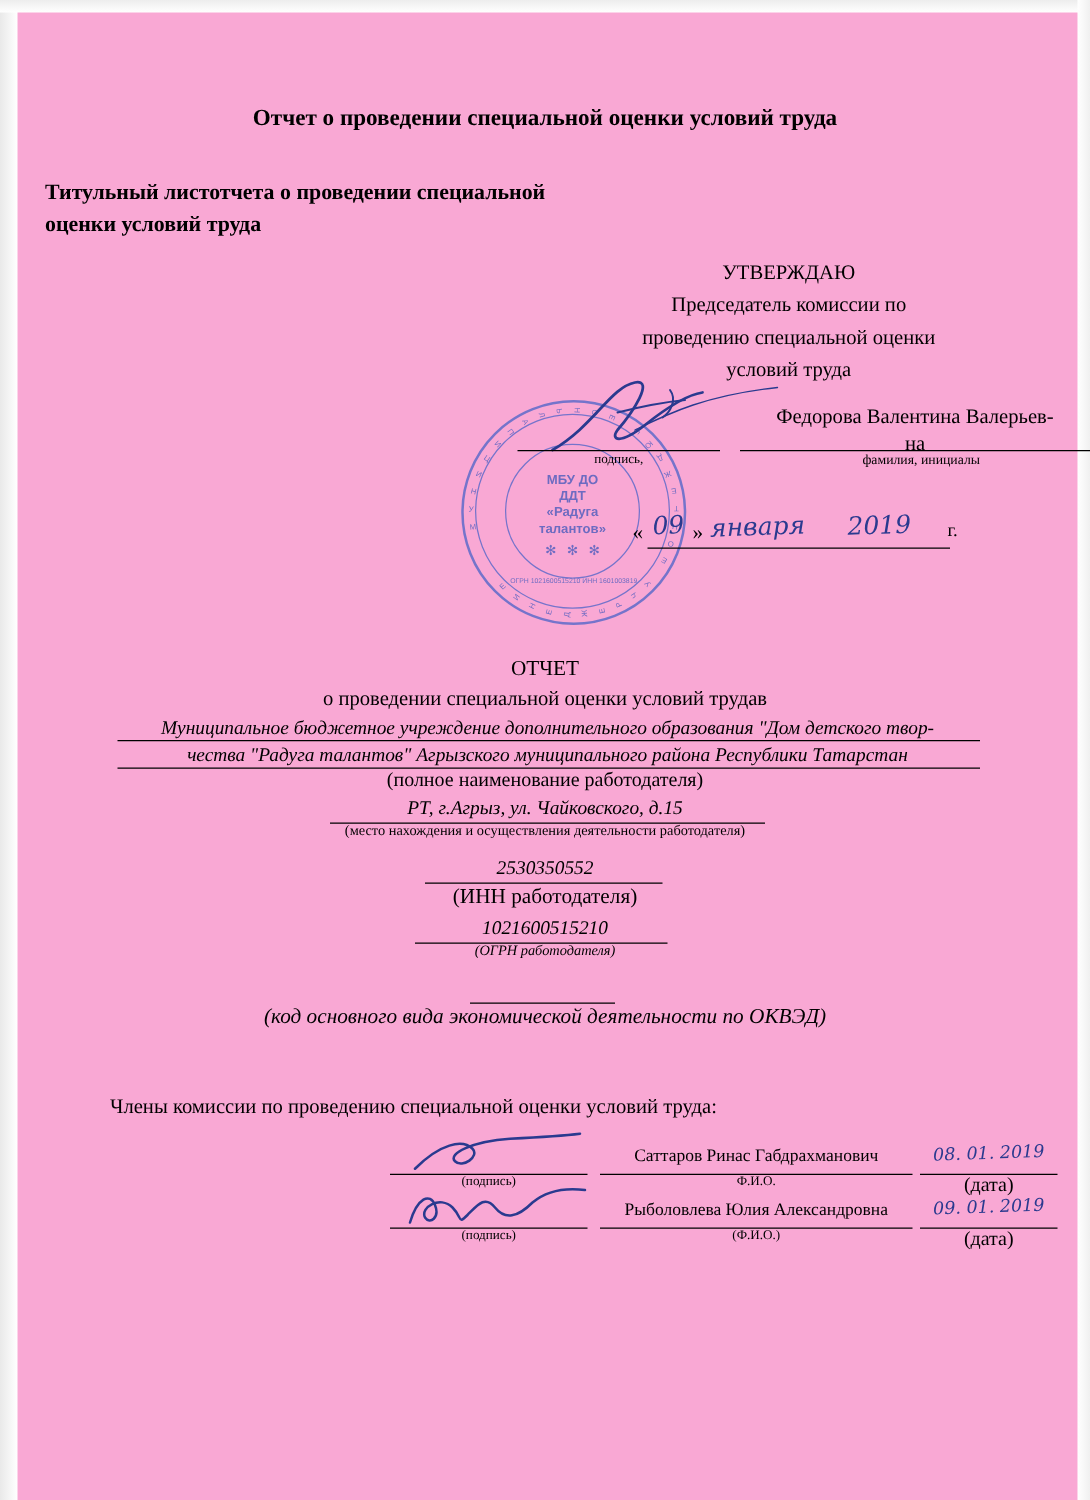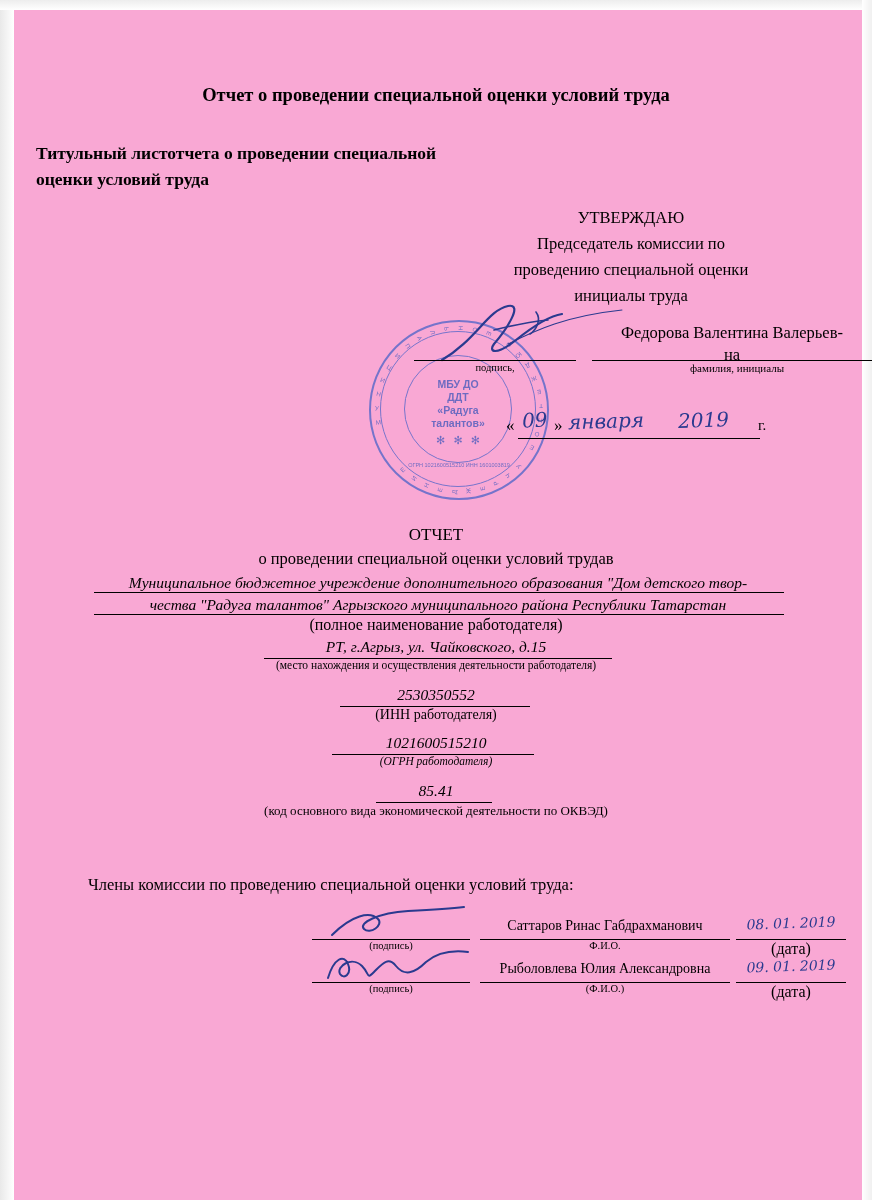--- a/index.html
+++ b/index.html
@@ -308,21 +308,21 @@
   }
   .inn-u {
     position: absolute;
     top: 706px; left: 304px; width: 190px;
     border-bottom: 1px solid #000;
   }
   .cap-inn {
     position: absolute;
     top: 707px; left: 0; width: 800px;
     text-align: center;
-    font-size: 14px;
+    font-size: 17px;
   }
 
   .ogrn-val {
     position: absolute;
     top: 734px; left: 0; width: 800px;
     text-align: center;
     font-style: italic;
     font-size: 15.5px;
   }
   .ogrn-u {
@@ -347,21 +347,22 @@
   }
   .okved-u {
     position: absolute;
     top: 802px; left: 340px; width: 116px;
     border-bottom: 1px solid #000;
   }
   .cap-okved {
     position: absolute;
     top: 803px; left: 0; width: 800px;
     text-align: center;
-    font-size: 13px;
+    font-size: 17px;
+    font-style: italic;
   }
 
   
   .members-title {
     position: absolute;
     top: 875px;
     left: 52px;
     font-size: 16.5px;
   }
 
@@ -461,21 +462,21 @@
 
     <div class="subtitle">
       <div>Титульный листотчета о проведении специальной</div>
       <div>оценки условий труда</div>
     </div>
 
     <div class="approve-block">
       <div>УТВЕРЖДАЮ</div>
       <div>Председатель комиссии по</div>
       <div>проведению специальной оценки</div>
-      <div>инициалы труда</div>
+      <div>условий труда</div>
     </div>
 
     <div class="stamp">
       <div class="ring2"></div>
       <div class="ring3"></div>
       <div class="outer-text">
         <span style="transform: rotate(-96deg) translate(0, -84px) rotate(90deg);">М</span>
         <span style="transform: rotate(-86deg) translate(0, -84px) rotate(90deg);">У</span>
         <span style="transform: rotate(-76deg) translate(0, -84px) rotate(90deg);">Н</span>
         <span style="transform: rotate(-66deg) translate(0, -84px) rotate(90deg);">И</span>
@@ -563,21 +564,20 @@
     <div class="cap-addr">(место нахождения и осуществления деятельности работодателя)</div>
 
     <div class="inn-val">2530350552</div>
     <div class="inn-u"></div>
     <div class="cap-inn">(ИНН работодателя)</div>
 
     <div class="ogrn-val">1021600515210</div>
     <div class="ogrn-u"></div>
     <div class="cap-ogrn">(ОГРН работодателя)</div>
 
-    <div class="okved-val">85.41</div>
     <div class="okved-u"></div>
     <div class="cap-okved">(код основного вида экономической деятельности по ОКВЭД)</div>
 
     <div class="members-title">Члены комиссии по проведению специальной оценки условий труда:</div>
 
     <div class="member-row m1">
       <svg class="m-pen" viewBox="0 0 150 40">
         <path d="M10 30 C 30 10, 48 6, 56 14 C 62 20, 48 30, 42 24 C 36 18, 56 8, 86 6 C 106 5, 126 4, 142 2" fill="none" stroke="#2a3a8f" stroke-width="2" stroke-linecap="round"></path>
       </svg>
       <div class="m-sig-u"></div>

